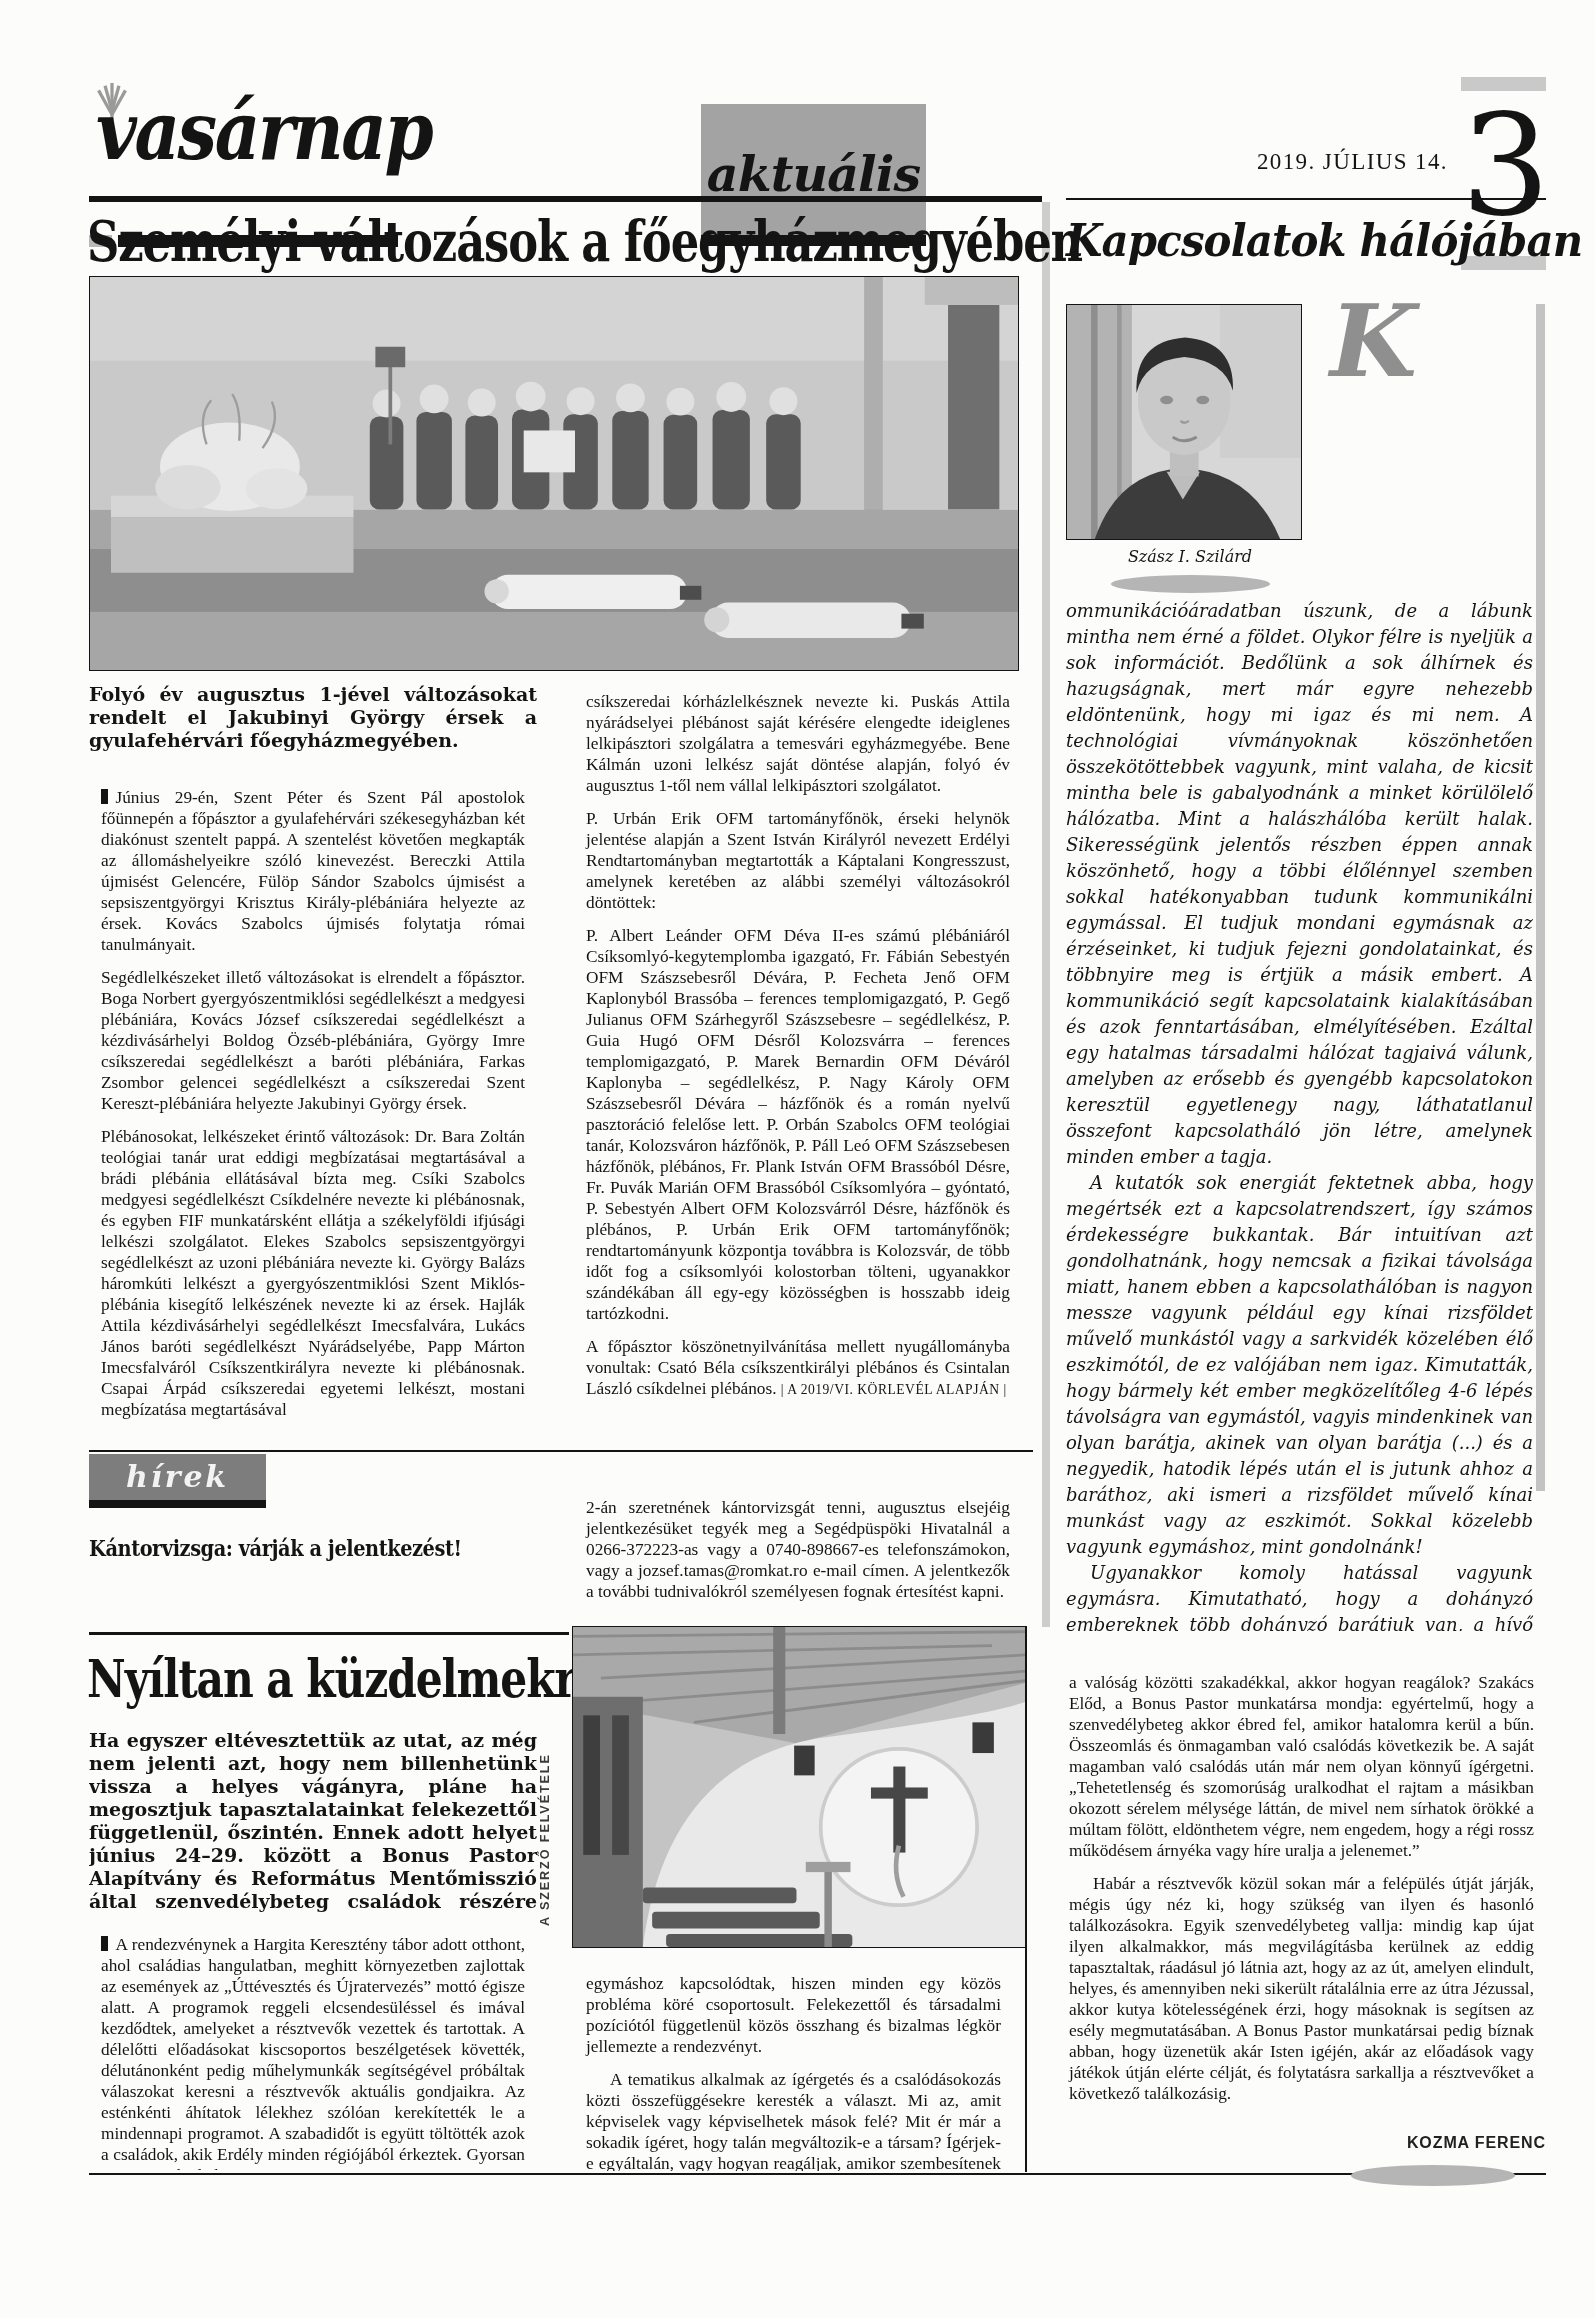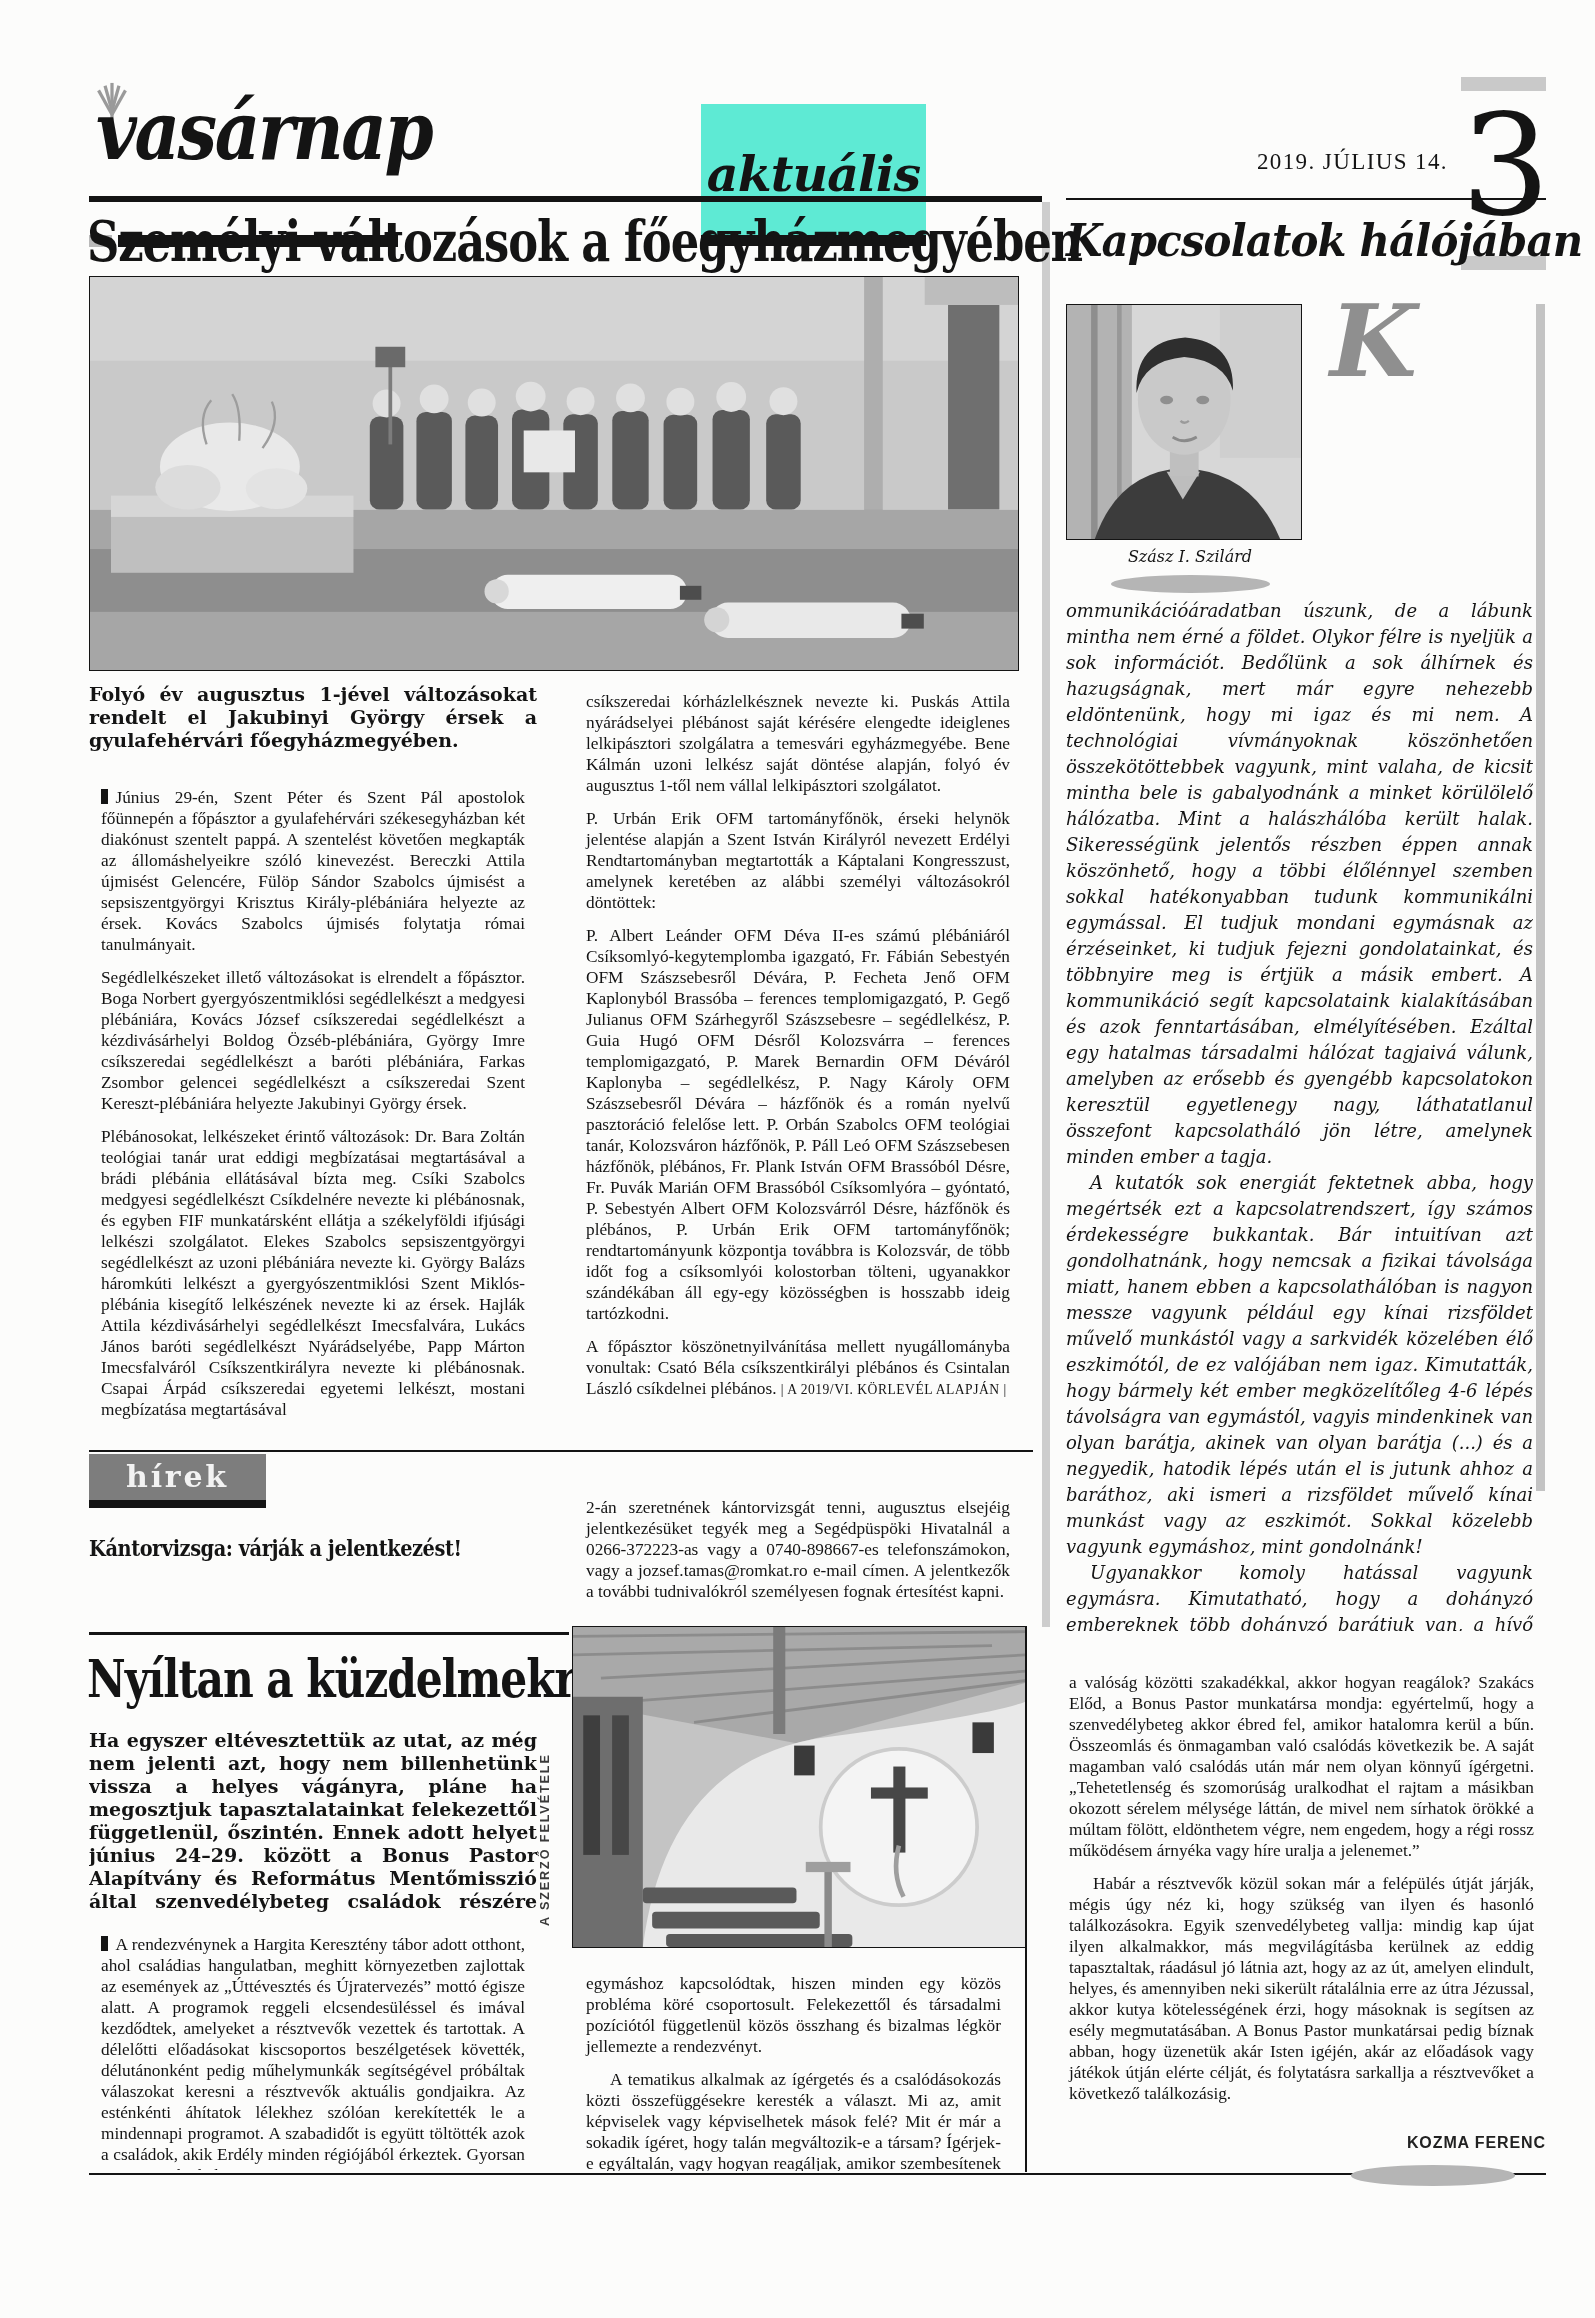--- a/index.html
+++ b/index.html
@@ -45,21 +45,21 @@
           <path d="M45,62 L60,8"></path>
           <path d="M45,58 L45,2"></path>
       </g>
     </svg>
   </div>
   <div class="abs" style="left:96px;top:91px;font-family:'DejaVu Serif',serif;font-style:italic;font-weight:bold;
               font-size:80px;line-height:80px;letter-spacing:-2.8px;transform:scaleX(0.88);transform-origin:left top;">vasárnap</div>
   <div class="abs" style="left:89px;top:235px;width:23.4px;height:12px;background:#b9b9b9;"></div>
   <div class="abs rule" style="left:118px;top:235px;width:280px;height:12px;"></div>
 
-  <div class="abs" style="left:701px;top:104px;width:225px;height:142px;background:#5eead4;">
+  <div class="abs" style="left:701px;top:104px;width:225px;height:142px;background:#a3a3a3;">
     <div style="text-align:center;font-family:'DejaVu Serif',serif;font-style:italic;font-weight:bold;
                 font-size:49px;line-height:140px;letter-spacing:-0.9px;">aktuális</div>
     <div style="position:absolute;left:0;bottom:0;width:100%;height:11.2px;background:#141414;"></div>
   </div>
 
   <div class="abs" style="left:1196px;top:149px;width:252px;text-align:right;font-size:23px;letter-spacing:1.4px;">2019. JÚLIUS 14.</div>
 
   <div class="abs" style="left:1461px;top:77px;width:85px;height:14px;background:#c9c9c9;"></div>
   <div class="abs" style="left:1461px;top:75px;width:85px;text-align:center;font-family:'DejaVu Serif',serif;
               font-size:140px;line-height:182px;font-weight:normal;">3</div>
@@ -180,21 +180,21 @@
       <div class="ellipse" style="width:159px;height:18px;margin:2.8px auto 0 auto;"></div>
     </div>
     <p><span class="dropcap">K</span><span>ommunikációáradatban úszunk, de a lábunk mintha nem érné a földet. Olykor félre is nyeljük a sok információt. Bedőlünk a sok álhírnek és hazugságnak, mert már egyre nehezebb eldöntenünk, hogy mi igaz és mi nem. A technológiai vívmányoknak köszönhetően összekötöttebbek vagyunk, mint valaha, de kicsit mintha bele is gabalyodnánk a minket körülölelő hálózatba. Mint a halászhálóba került halak. Sikerességünk jelentős részben éppen annak köszönhető, hogy a többi élőlénnyel szemben sokkal hatékonyabban tudunk kommunikálni egymással. El tudjuk mondani egymásnak az érzéseinket, ki tudjuk fejezni gondolatainkat, és többnyire meg is értjük a másik embert. A kommunikáció segít kapcsolataink kialakításában és azok fenntartásában, elmélyítésében. Ezáltal egy hatalmas társadalmi hálózat tagjaivá válunk, amelyben az erősebb és gyengébb kapcsolatokon keresztül egyetlenegy nagy, láthatatlanul összefont kapcsolatháló jön létre, amelynek minden ember a tagja.</span></p>
     <p class="indent">A kutatók sok energiát fektetnek abba, hogy megértsék ezt a kapcsolatrendszert, így számos érdekességre bukkantak. Bár intuitívan azt gondolhatnánk, hogy nemcsak a fizikai távolsága miatt, hanem ebben a kapcsolathálóban is nagyon messze vagyunk például egy kínai rizsföldet művelő munkástól vagy a sarkvidék közelében élő eszkimótól, de ez valójában nem igaz. Kimutatták, hogy bármely két ember megközelítőleg 4-6 lépés távolságra van egymástól, vagyis mindenkinek van olyan barátja, akinek van olyan barátja (...) és a negyedik, hatodik lépés után el is jutunk ahhoz a baráthoz, aki ismeri a rizsföldet művelő kínai munkást vagy az eszkimót. Sokkal közelebb vagyunk egymáshoz, mint gondolnánk!</p>
     <p class="indent">Ugyanakkor komoly hatással vagyunk egymásra. Kimutatható, hogy a dohányzó embereknek több dohányzó barátjuk van, a hívő embereknek több hívő barátjuk van, de akár az is, hogy a boldogabb embereknek boldogabb barátaik vannak. Lehet, hogy észre sem vesszük, de befolyásoljuk egymást. Nemcsak a barátainkra, hanem a barátaink barátaira, és még az ő barátaikra is bizonyos mértékű hatással vagyunk.</p>
 
   </div>
 
   <div class="abs rule" style="left:89px;top:1450px;width:944px;height:1.9px;"></div>
   <div class="abs" style="left:89px;top:1454px;width:177px;height:47px;background:#7d7d7d;">
-    <div style="text-align:center;color:#f3f3f3;font-family:'DejaVu Serif',serif;font-weight:bold;
+    <div style="text-align:center;color:#f3f3f3;font-family:'DejaVu Serif',serif;font-style:italic;font-weight:bold;
                 font-size:30px;line-height:45px;letter-spacing:2.8px;">hírek</div>
   </div>
   <div class="abs rule" style="left:89px;top:1500px;width:177px;height:8.4px;"></div>
 
   <div class="abs" style="left:89px;top:1535px;font-family:'DejaVu Serif',serif;font-weight:bold;font-size:22px;
               letter-spacing:-0.5px;transform:scaleX(0.88);transform-origin:left top;white-space:nowrap;">Kántorvizsga: várják a jelentkezést!</div>
 
   <div class="abs body-text" style="left:574px;top:1485px;width:448px;height:131px;">
     <p>2-án szeretnének kántorvizsgát tenni, augusztus elsejéig jelentkezésüket tegyék meg a Segédpüspöki Hivatalnál a 0266-372223-as vagy a 0740-898667-es telefonszámokon, vagy a jozsef.tamas@romkat.ro e-mail címen. A jelentkezők a további tudnivalókról személyesen fognak értesítést kapni.</p>
   </div>

